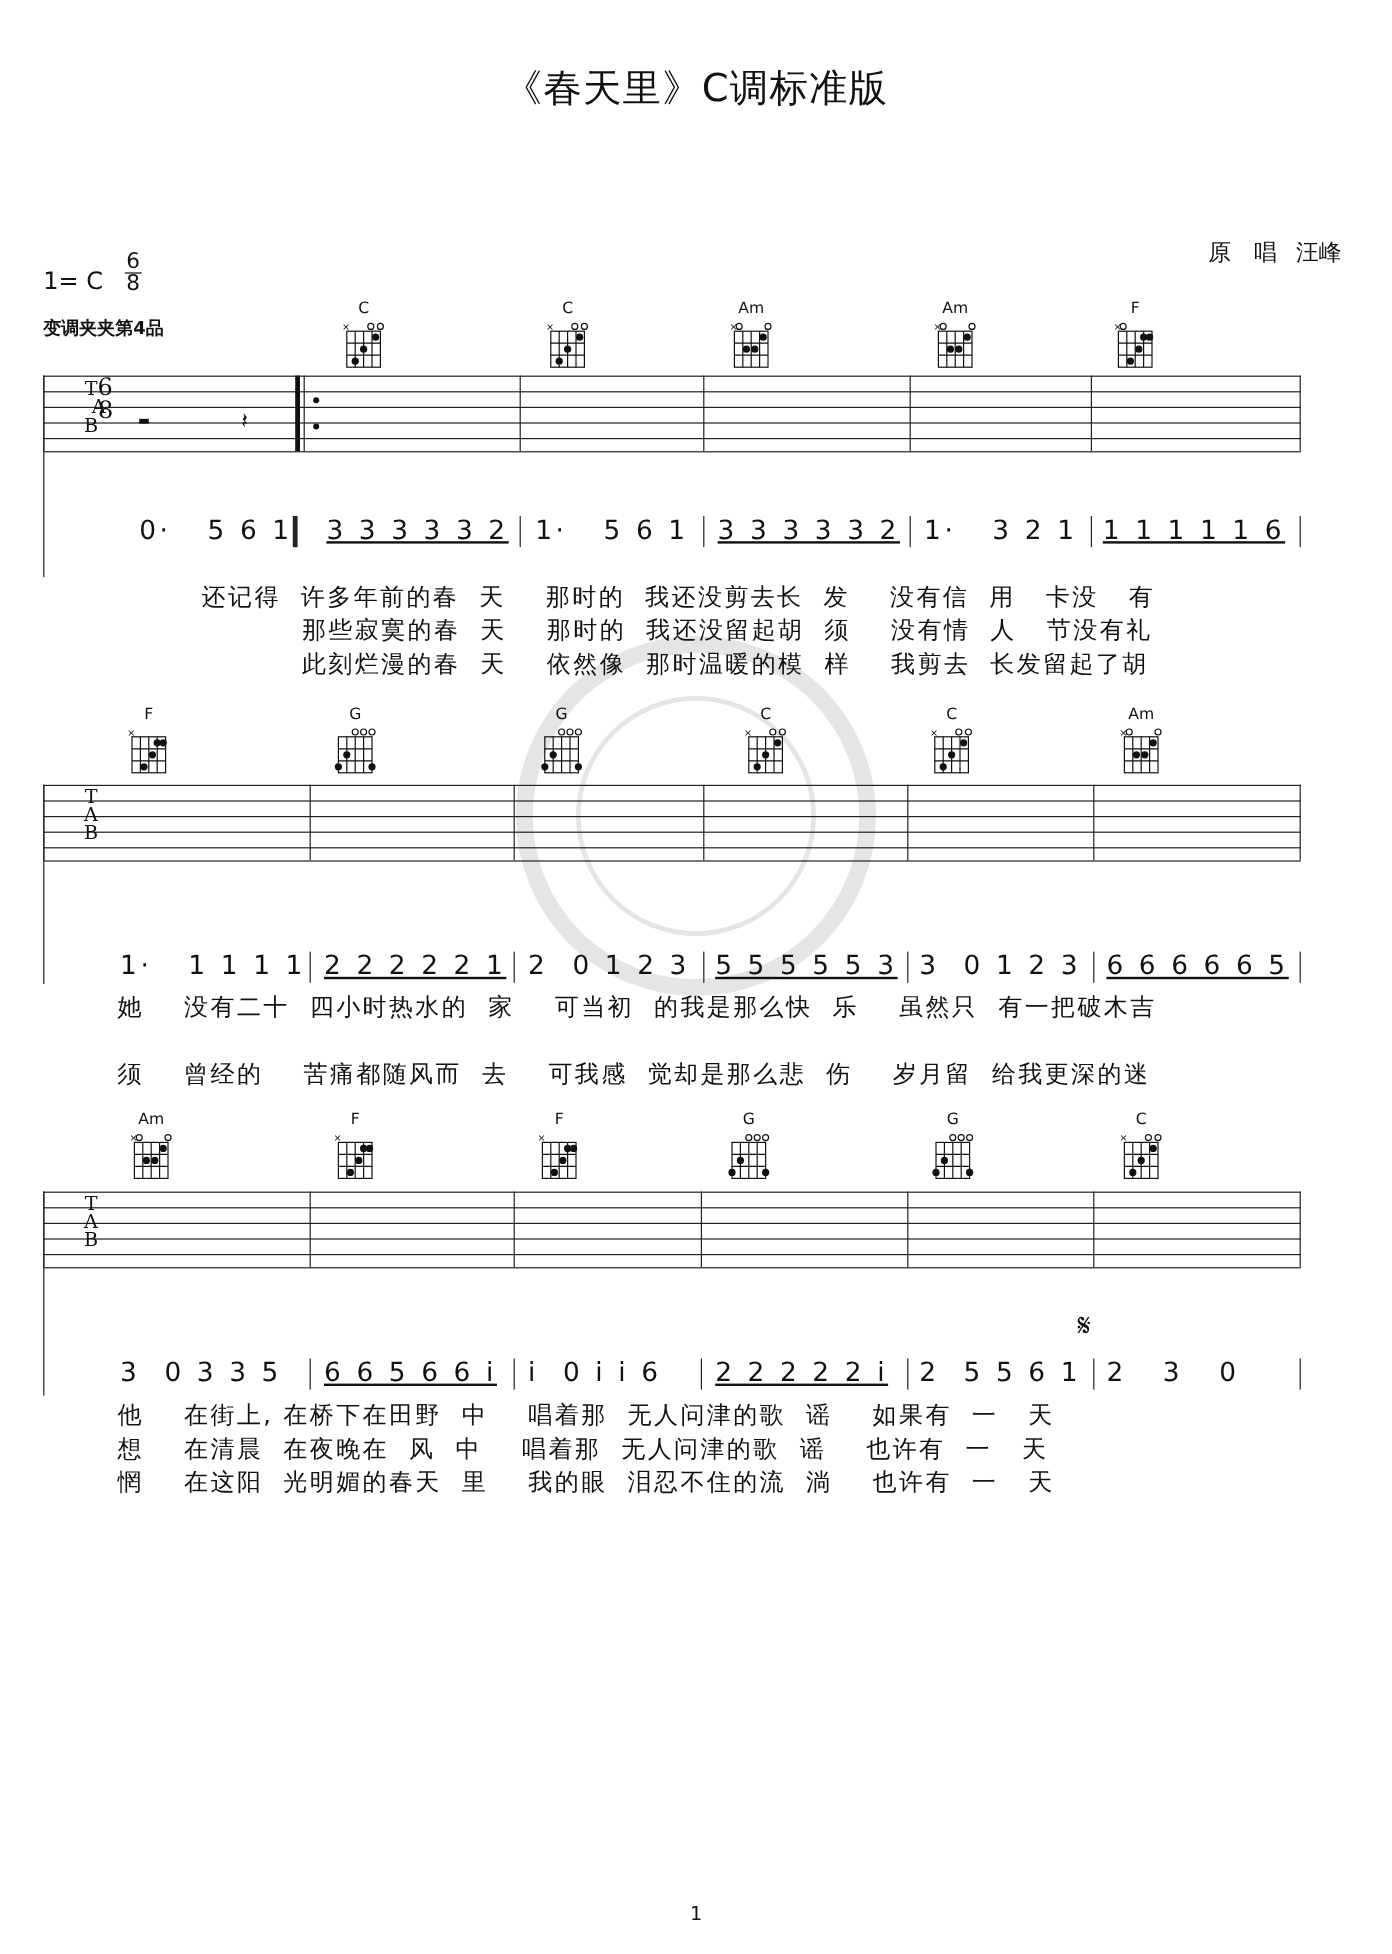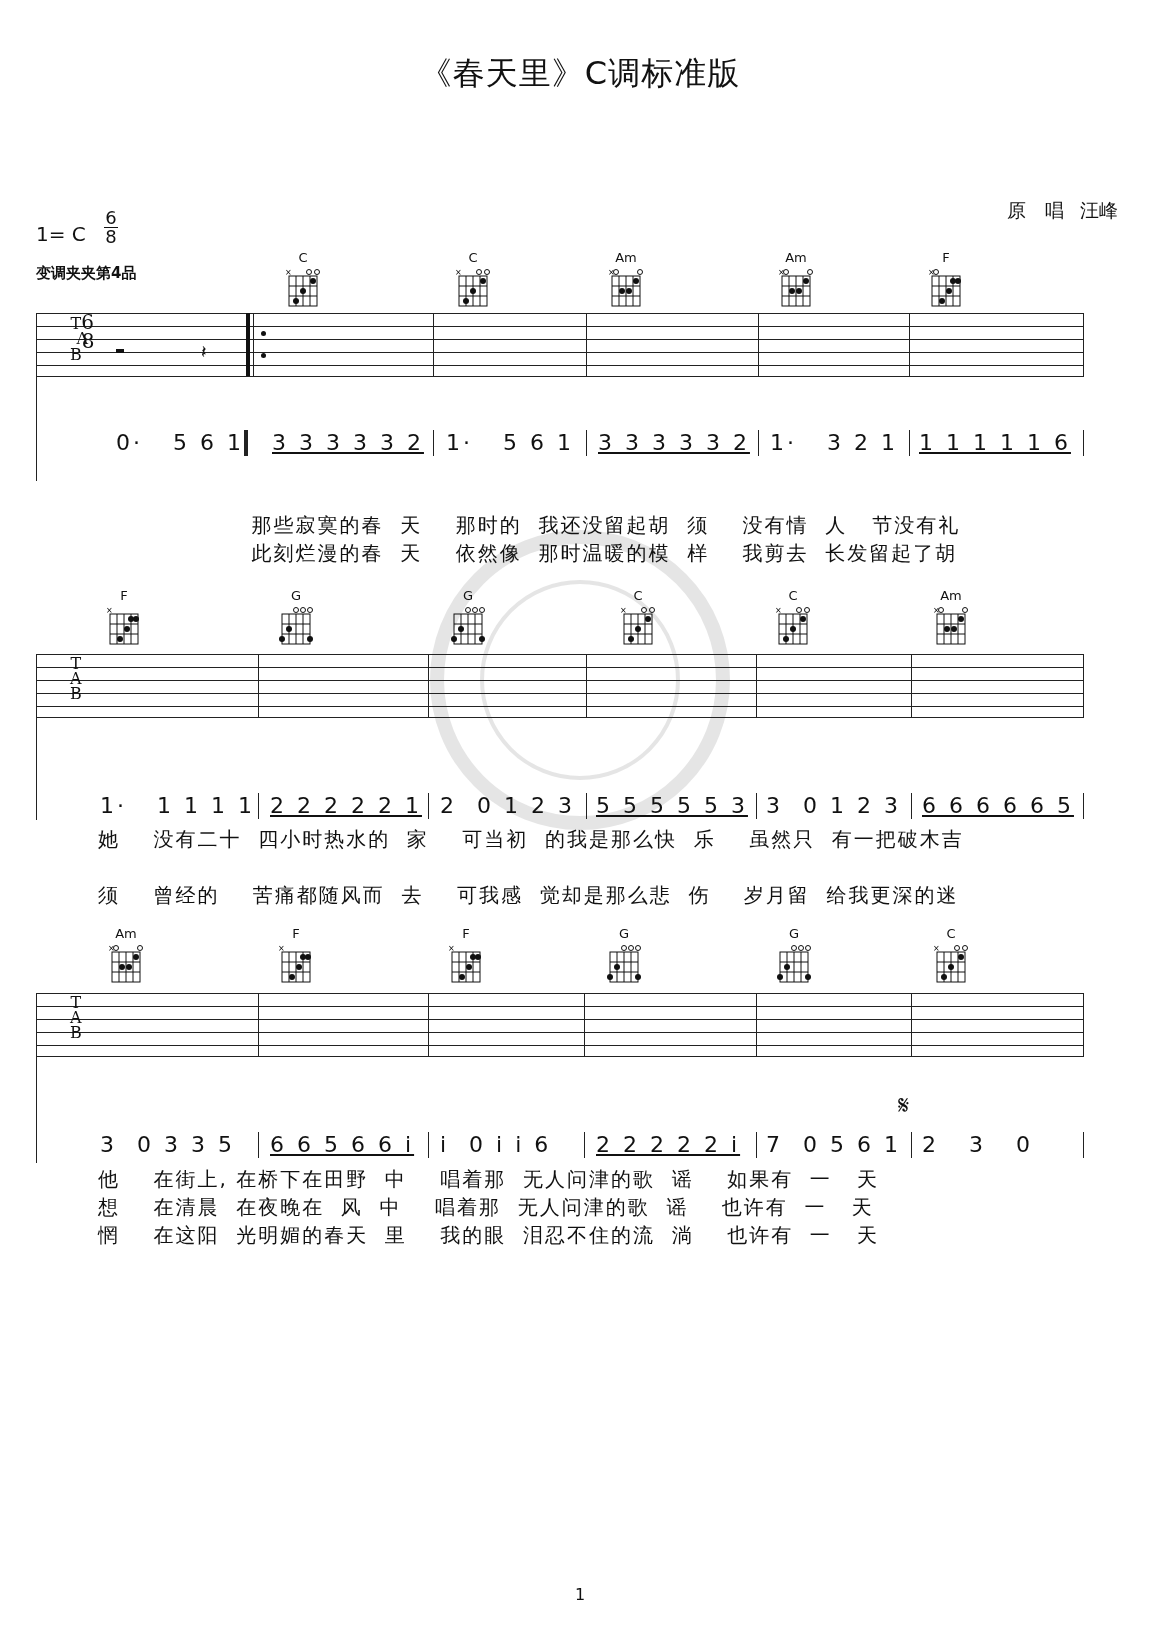--- a/index.html
+++ b/index.html
@@ -160,20 +160,21 @@
     <div class="meas" style="left:562px;text-decoration:underline;">3 3 3 3 3 2</div>
     <div class="meas" style="left:734px;">1·   3 2 1</div>
     <div class="meas" style="left:883px;text-decoration:underline;">1 1 1 1 1 6</div>
     <div class="bar" style="left:208px;top:0;height:26px;border-left-width:4px"></div>
     <div class="bar" style="left:397px;top:0;height:26px"></div>
     <div class="bar" style="left:550px;top:0;height:26px"></div>
     <div class="bar" style="left:722px;top:0;height:26px"></div>
     <div class="bar" style="left:873px;top:0;height:26px"></div>
     <div class="bar" style="left:1047px;top:0;height:26px"></div>
   </div>
+  <div class="lyr" style="left:132px;top:234px;">还记得  许多年前的春  天    那时的  我还没剪去长  发    没有信  用   卡没   有</div>
   <div class="lyr" style="left:132px;top:290px;">          此刻烂漫的春  天    依然像  那时温暖的模  样    我剪去  长发留起了胡</div>
   <div class="lyr" style="left:132px;top:262px;">          那些寂寞的春  天    那时的  我还没留起胡  须    没有情  人   节没有礼</div>
 </div>
 
 <div class="system" style="top:588px;height:330px;">
   <div class="chord" style="left:66px;top:0;">
       <div class="name">F</div>
       <svg width="40" height="42">
         <text x="2" y="9" font-size="8">×</text>
         <rect x="6" y="10" width="28" height="30" fill="none" stroke="#111"></rect>
@@ -429,21 +430,21 @@
     <div class="bar" style="left:1047px;top:0;height:63px"></div>
   </div>
   <div class="vline" style="left:0;top:67px;height:170px"></div>
 
   <div class="segno" style="left:862px;top:164px;">𝄋</div>
   <div class="notation" style="top:206px;">
     <div class="meas" style="left:64px;">3  0 3 3 5</div>
     <div class="meas" style="left:234px;text-decoration:underline;">6 6 5 6 6 i</div>
     <div class="meas" style="left:404px;">i  0 i i 6</div>
     <div class="meas" style="left:560px;text-decoration:underline;">2 2 2 2 2 i</div>
-    <div class="meas" style="left:730px;">7  0 5 6 1</div>
+    <div class="meas" style="left:730px;">2  5 5 6 1</div>
     <div class="meas" style="left:886px;">2   3   0</div>
     <div class="bar" style="left:222px;top:0;height:26px"></div>
     <div class="bar" style="left:392px;top:0;height:26px"></div>
     <div class="bar" style="left:548px;top:0;height:26px"></div>
     <div class="bar" style="left:720px;top:0;height:26px"></div>
     <div class="bar" style="left:875px;top:0;height:26px"></div>
     <div class="bar" style="left:1047px;top:0;height:26px"></div>
   </div>
   <div class="lyr" style="left:62px;top:240px;">他    在街上, 在桥下在田野  中    唱着那  无人问津的歌  谣    如果有  一   天</div>
   <div class="lyr" style="left:62px;top:268px;">想    在清晨  在夜晚在  风  中    唱着那  无人问津的歌  谣    也许有  一   天</div>

